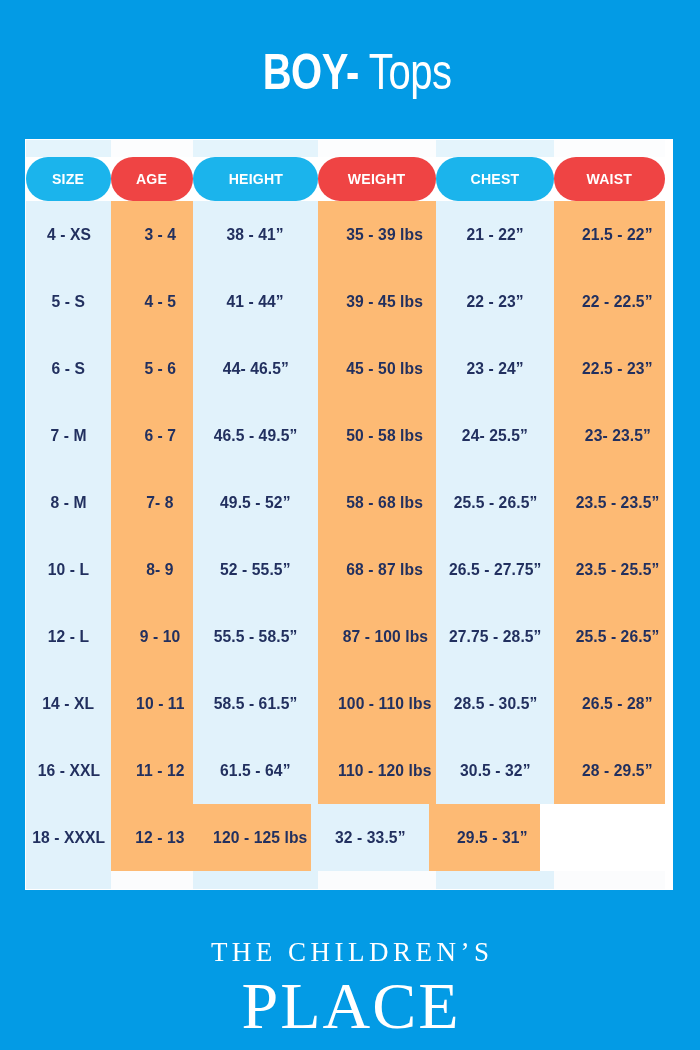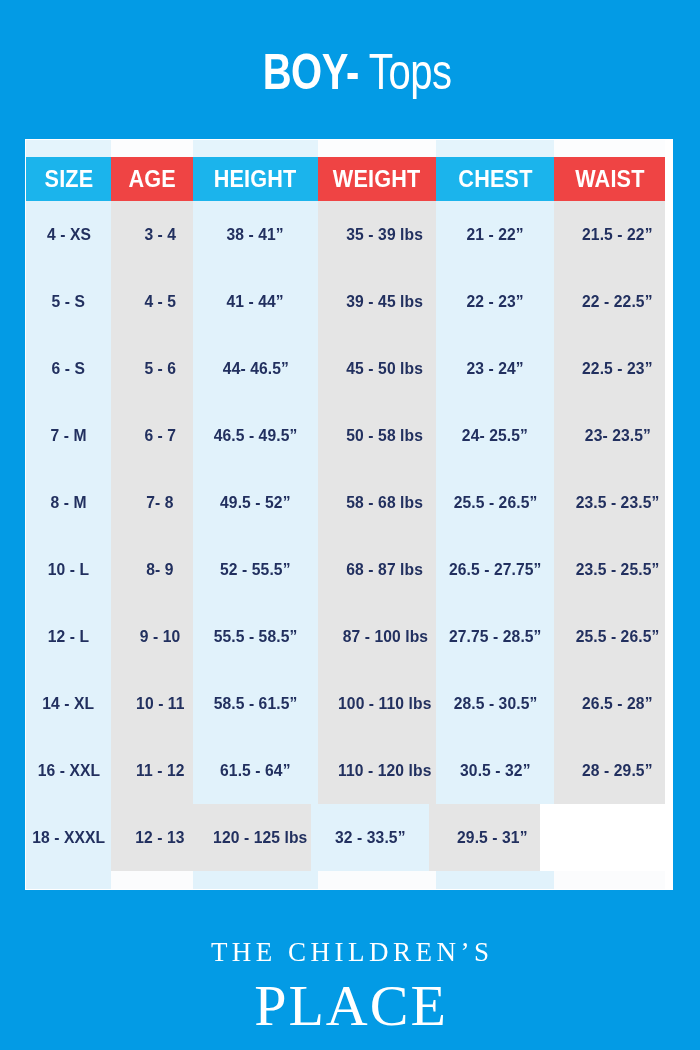--- a/index.html
+++ b/index.html
@@ -70,25 +70,26 @@
 
   
   .row-spacer { height: 17px; }
   .row-spacer .cell.odd  { background: #E4F4FC; }
   .row-spacer .cell.even { background: #FCFDFE; }
 
   
   .row-head { height: 44px; }
   .row-head .cell {
     color: #FFFFFF;
-    font-size: 23px;
+    font-size: 15px;
     font-weight: 700;
     line-height: 44px;
     letter-spacing: 0.2px;
     transform-origin: center;
+    border-radius: 22px;
   }
   .row-head .cell.odd  { background: #1BB4EC; }
   .row-head .cell.even { background: #ef4444; }
   .row-head .cell span {
     display: inline-block;
     transform: scaleX(0.94);
   }
 
   
   .row-body { height: 67px; }
@@ -98,21 +99,21 @@
     line-height: 67px;
     font-weight: 700;
     letter-spacing: 0.1px;
   }
   .row-body .cell span {
     display: inline-block;
     transform: scaleX(0.92);
     transform-origin: center;
   }
   .row-body .cell.odd  { background: #E1F2FB; }
-  .row-body .cell.even { background: #e5e5e5; padding-left: 16px; }
+  .row-body .cell.even { background: #fdba74; padding-left: 16px; }
 
   
   .row-foot { height: 18px; }
   .row-foot .cell.odd  { background: #E1F2FB; }
   .row-foot .cell.even { background: #FBFCFD; }
 
   
   .logo {
     position: absolute;
     left: 0;
@@ -124,21 +125,21 @@
     margin-top: 24px;
   }
   .logo-top {
     font-size: 27px;
     line-height: 32px;
     letter-spacing: 4.5px;
     text-indent: 4.5px;
     font-weight: 400;
   }
   .logo-main {
-    font-size: 58px;
+    font-size: 66px;
     line-height: 72px;
     letter-spacing: 2px;
     text-indent: 2px;
     font-weight: 400;
     margin-top: 2px;
   }
 </style>
 </head>
 <body>
 

